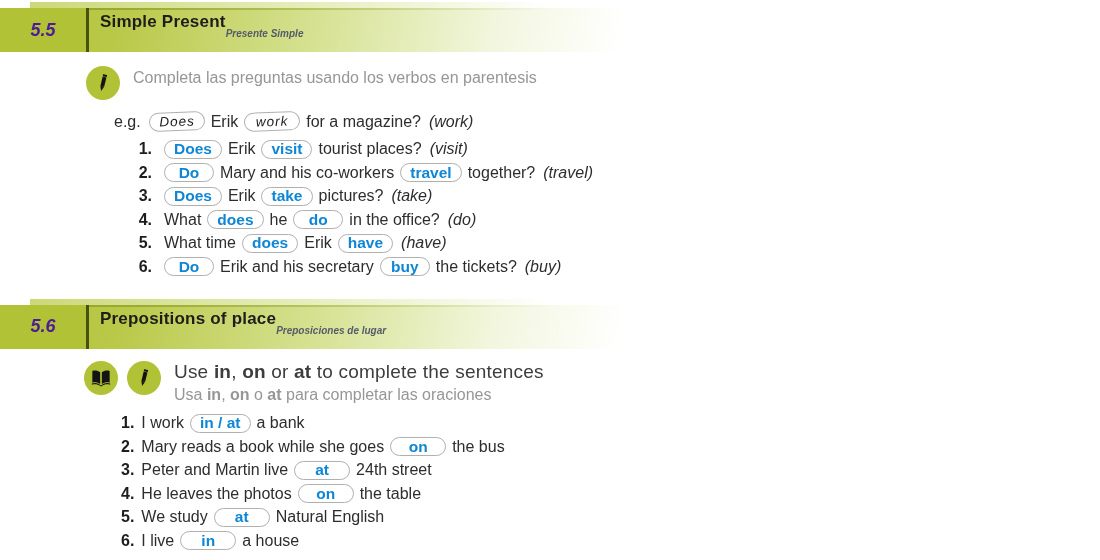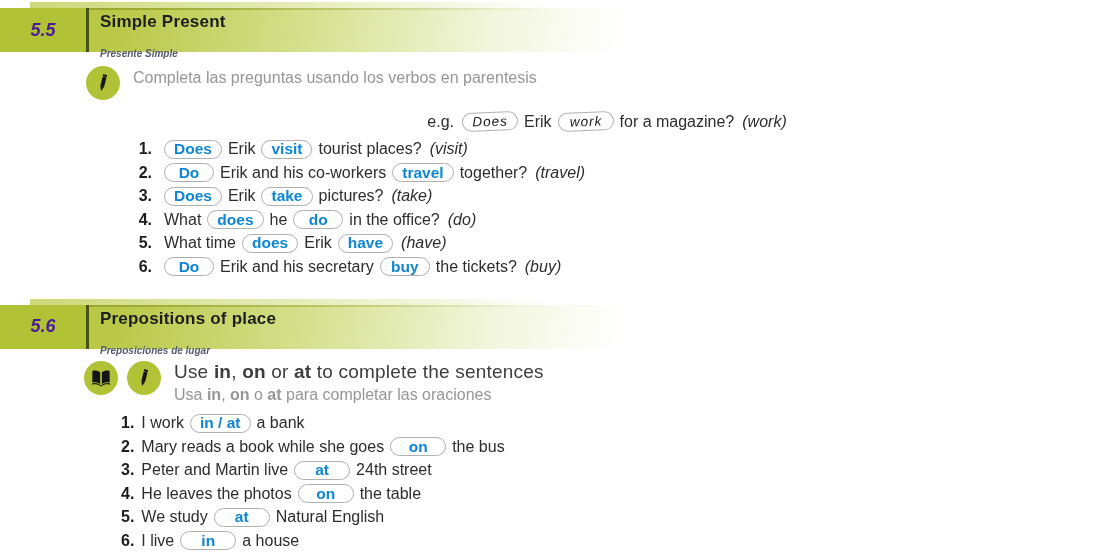--- a/index.html
+++ b/index.html
@@ -23,21 +23,21 @@
   .hdr::before {
     content: ""; position: absolute; top: -6px; left: 30px; right: 4px; height: 6px;
     background: linear-gradient(100deg, #ccd878 0%, #e6edbb 45%, #ffffff 85%);
   }
   .hdr-num {
     width: 86px; background: #b2c236;
     display: flex; align-items: center; justify-content: center;
     font-size: 18px; font-weight: 700; font-style: italic; color: #4c1d95;
   }
   .hdr-divider { width: 3px; background: #49530f; }
-  .hdr-titles { padding: 4px 0 0 11px; display: flex; flex-direction: column; justify-content: flex-start; }
+  .hdr-titles { padding: 4px 0 0 11px; display: flex; flex-direction: row; justify-content: center; }
   .hdr-title { font-size: 17px; font-weight: 700; color: #1d1d1b; letter-spacing: 0.2px; }
   .hdr-sub { font-size: 10px; font-weight: 700; font-style: italic; color: #545b6b; margin-top: 16px; }
 
   .hdr-1 { margin-top: 8px; }
   .hdr-2 { margin-top: 26px; }
 
   
   .instr-row { display: flex; align-items: flex-start; }
   .instr-row-1 { margin: 14px 0 0 86px; }
   .instr-row-2 { margin: 12px 0 0 84px; }
@@ -47,21 +47,21 @@
     display: flex; align-items: center; justify-content: center;
     margin-right: 9px;
   }
   .icon-circle svg { display: block; }
   .instr-texts { padding-top: 0; margin-left: 4px; }
   .instr-en { font-size: 19px; color: #3d3d3d; letter-spacing: 0.2px; }
   .instr-es { font-size: 16px; color: #969696; margin-top: 3px; }
   .bld { font-weight: 700; }
 
   
-  .eg-row { margin: 10px 0 0 114px; justify-content: center; }
+  .eg-row { margin: 10px 0 0 114px; }
   .item-row, .eg-row {
     display: flex; align-items: center; column-gap: 6px;
     height: 23.5px; font-size: 16px;
   }
   .items-1 { margin: 4px 0 0 130px; }
   .items-2 { margin: 8px 0 0 121px; }
   .items-1 .item-num { width: 22px; text-align: right; font-weight: 700; color: #1d1d1b; margin-right: 6px; }
   .items-2 .item-num { font-weight: 700; color: #1d1d1b; margin-right: 1px; }
   .eg-label { margin-right: 2px; }
   .body-text { color: #2d2d2d; }
@@ -125,21 +125,21 @@
         <span class="abox blue">Does</span>
         <span class="body-text">Erik</span>
         <span class="abox blue">visit</span>
         <span class="body-text">tourist places?</span>
         <span class="hint">(visit)</span>
       </div>
       <div class="item-row">
         <span class="item-num">2.</span>
 
         <span class="abox blue">Do</span>
-        <span class="body-text">Erik and his co-workers</span>
+        <span class="body-text">Mary and his co-workers</span>
         <span class="abox blue">travel</span>
         <span class="body-text">together?</span>
         <span class="hint">(travel)</span>
       </div>
       <div class="item-row">
         <span class="item-num">3.</span>
 
         <span class="abox blue">Does</span>
         <span class="body-text">Erik</span>
         <span class="abox blue">take</span>

